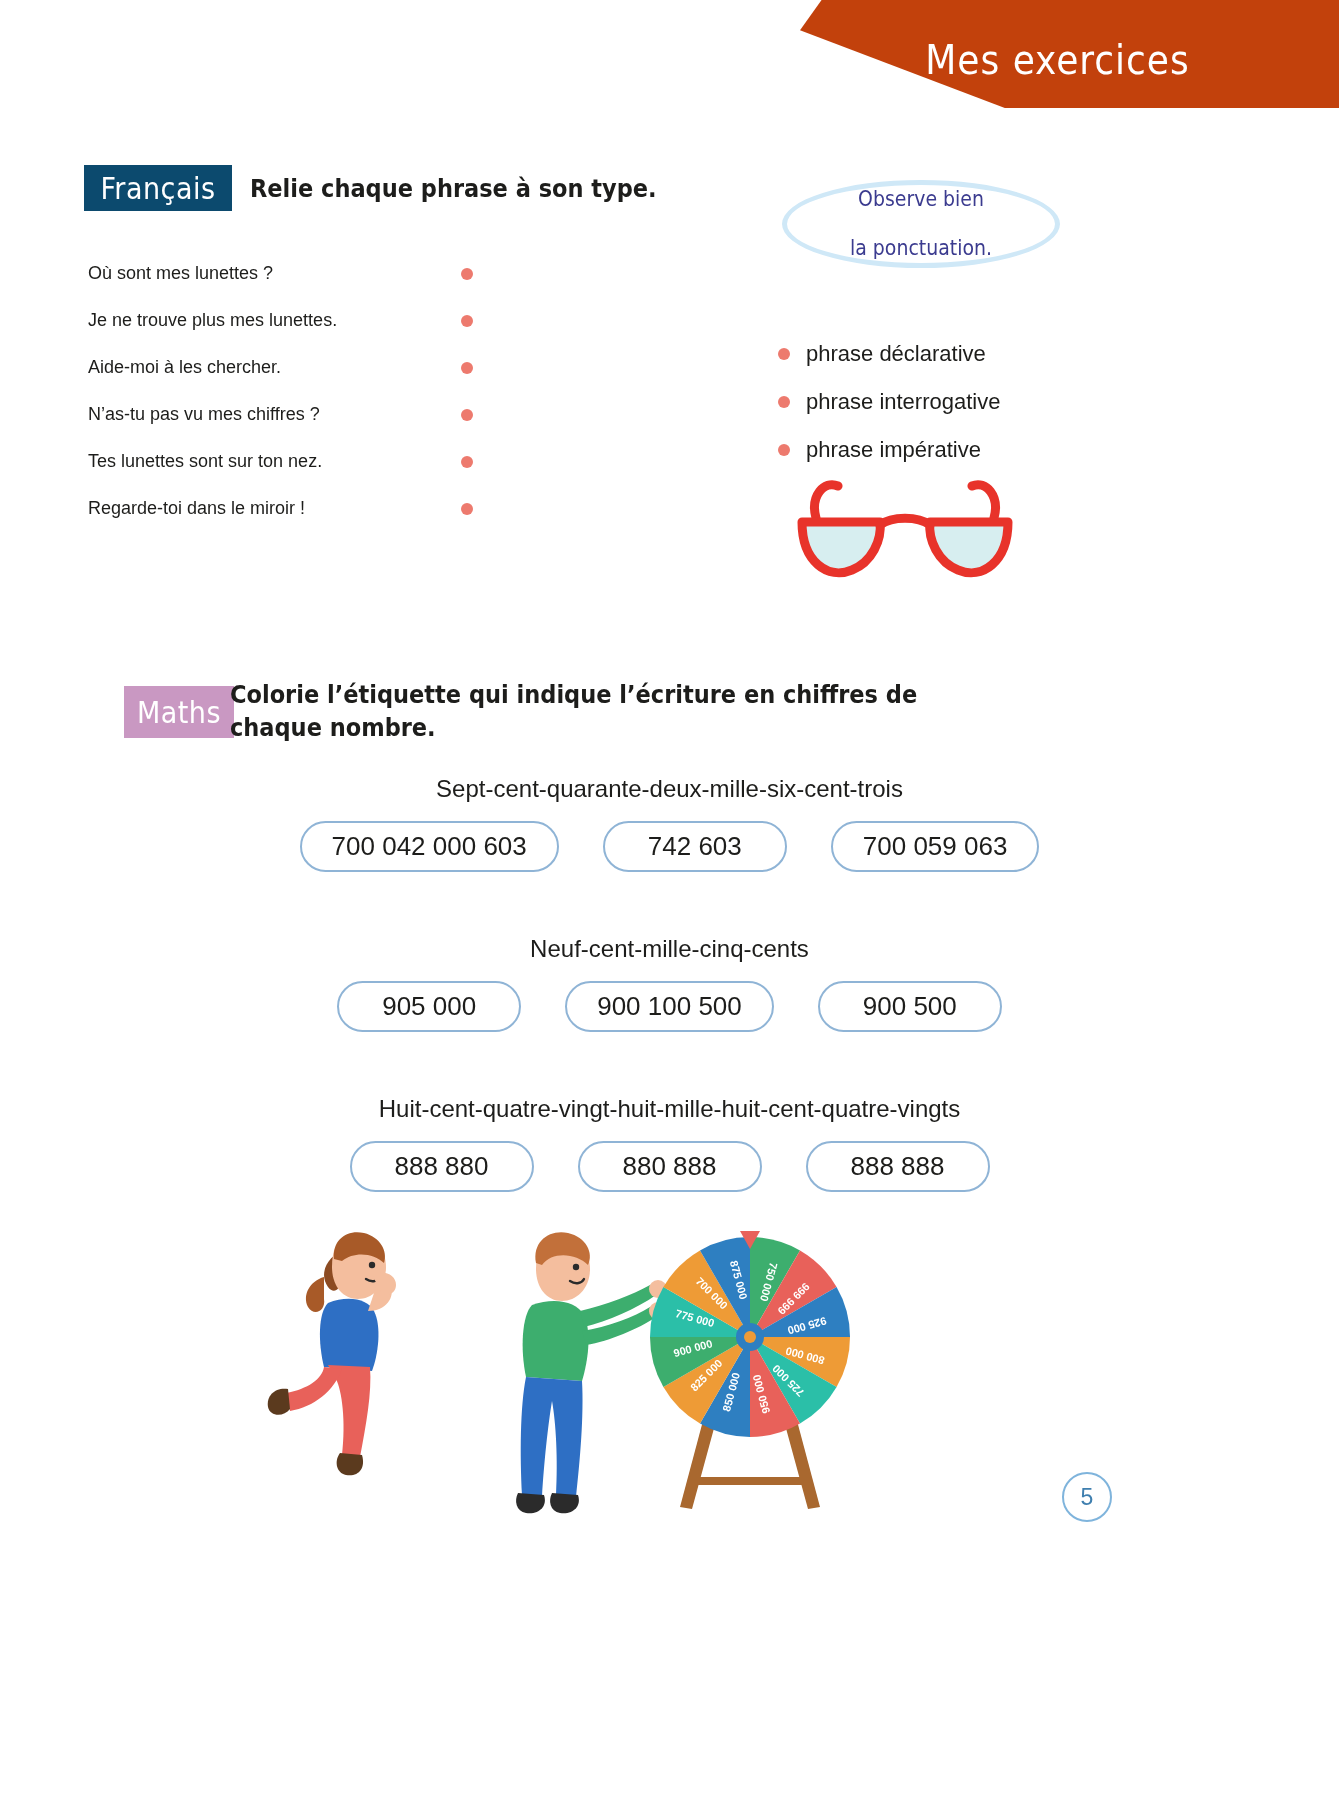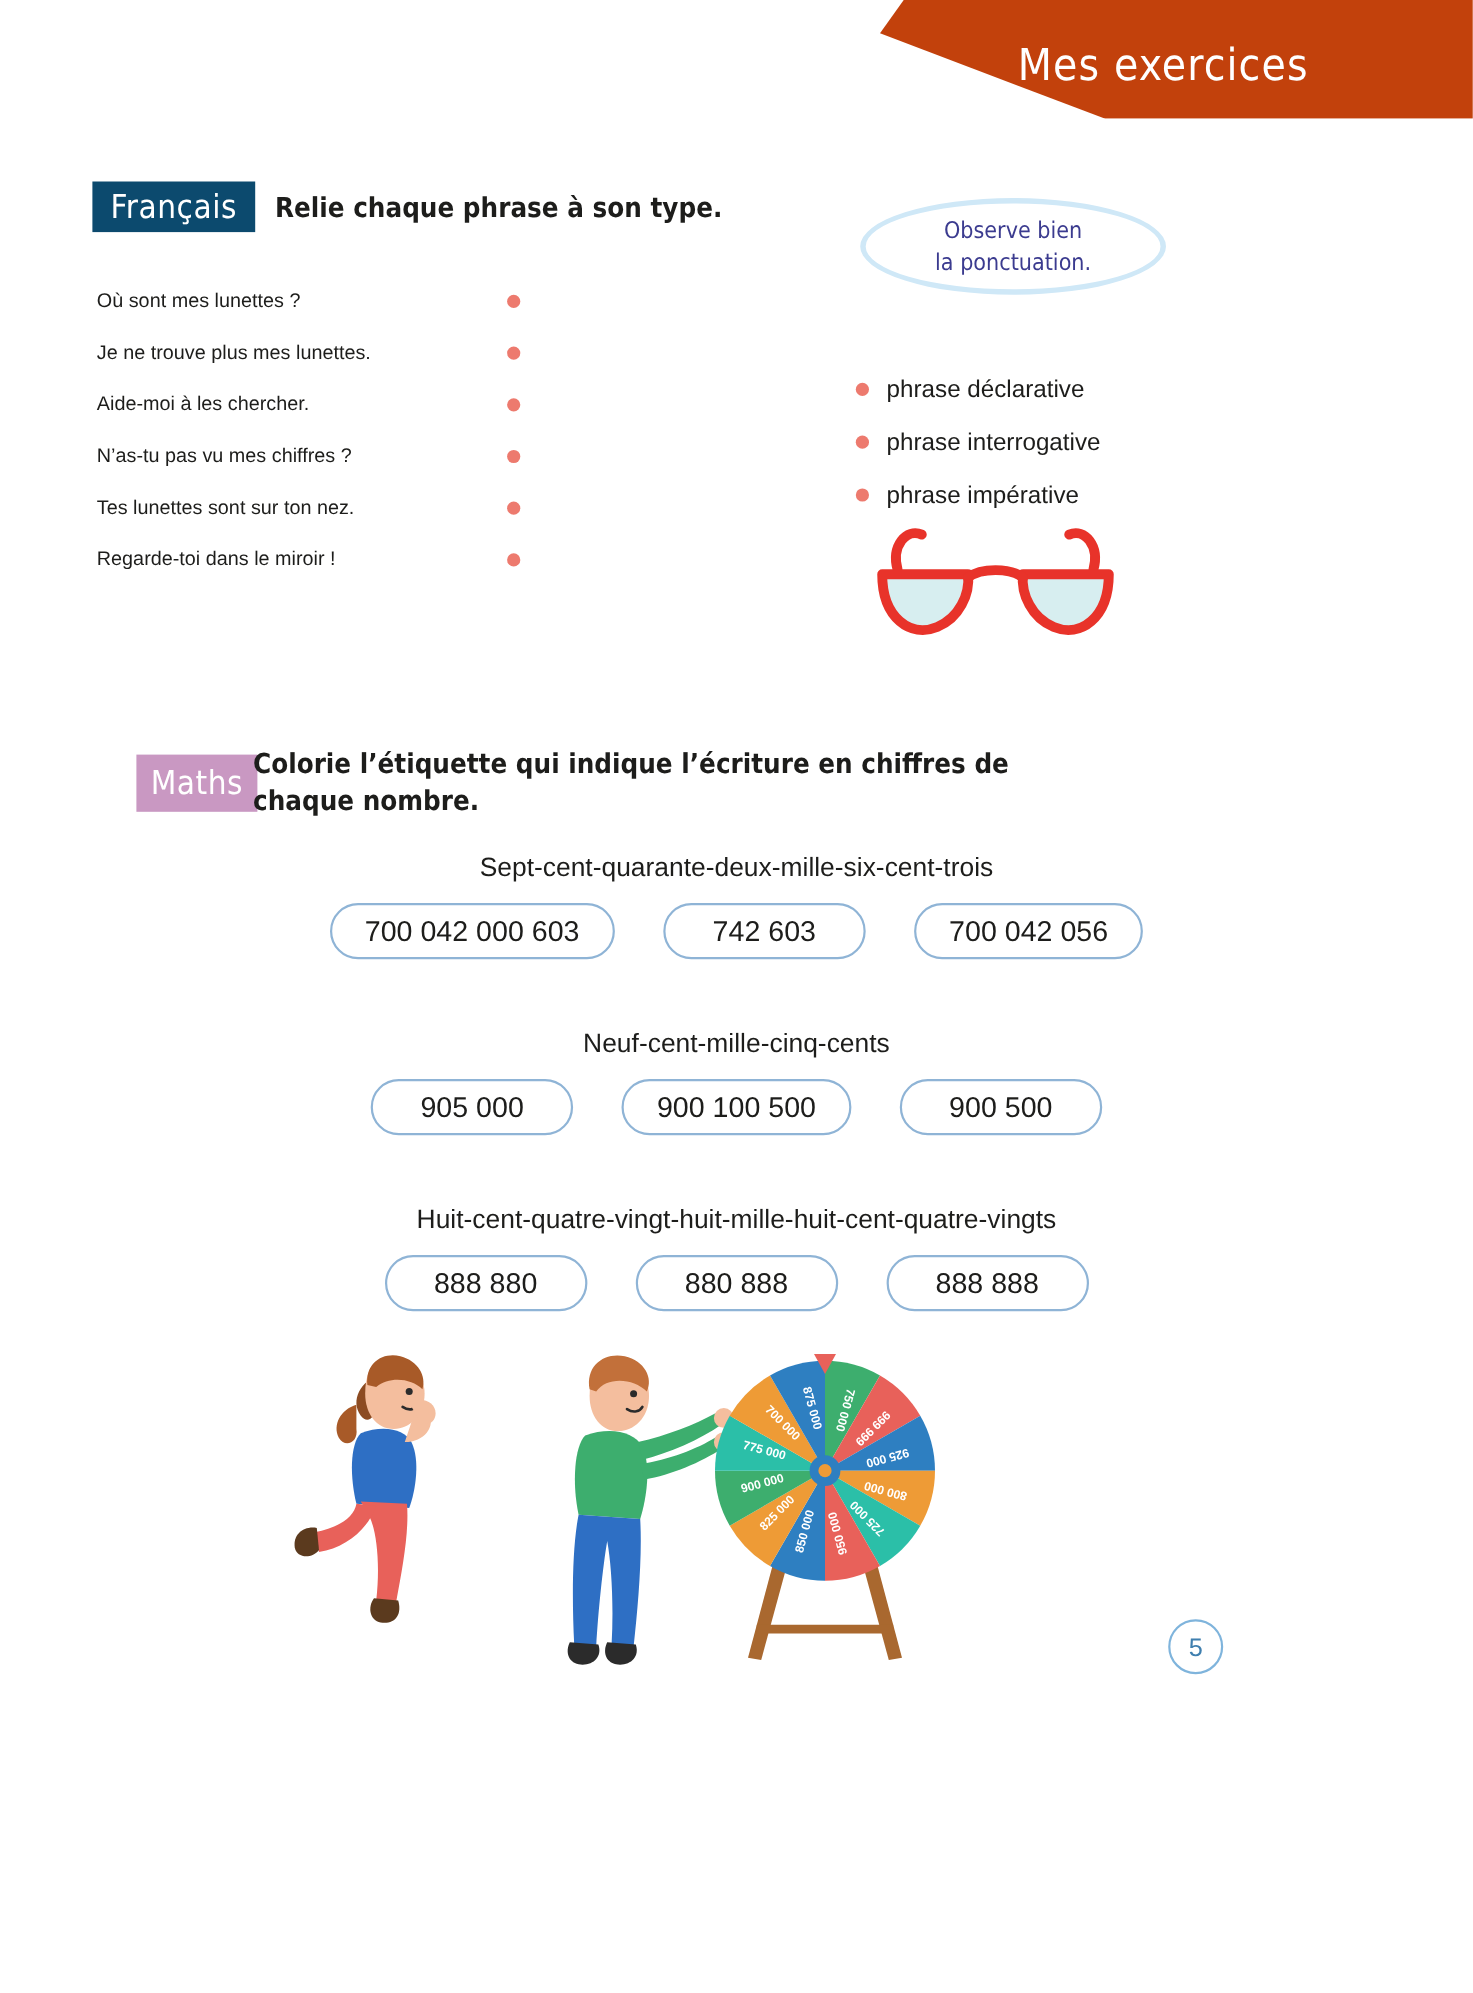--- a/index.html
+++ b/index.html
@@ -56,21 +56,21 @@
     width:12px;height:12px;border-radius:50%;background:#ED7A6E;
     flex:none;
   }
   .left-dots{position:absolute;left:461px;top:250px;}
   .left-dots .dot-wrap{height:47px;display:flex;align-items:center;}
 
   
   .hint-bubble{
     position:absolute;left:782px;top:180px;width:278px;height:88px;
     border:5px solid #CFE8F7;border-radius:50%/50%;
-    display:flex;flex-direction:column;align-items:center;justify-content:center;
+    display:flex;flex-direction:column;align-items:center;justify-content:space-between;
     box-sizing:border-box;
   }
   .hint-line{
     color:#3B3B8F;font-size:21px;line-height:29px;
     font-family:"DejaVu Sans Condensed","Liberation Sans",sans-serif;
     white-space:nowrap;
   }
   
   .type-list{position:absolute;left:778px;top:330px;}
   .type-row{height:48px;display:flex;align-items:center;gap:16px;}
@@ -202,21 +202,21 @@
 <div class="subject-badge badge-maths">
   <span>Maths</span>
 </div>
 <div class="instruction instr-ma">Colorie l’étiquette qui indique l’écriture en chiffres de chaque nombre.</div>
 
 <div class="num-group g1">
   <div class="num-word">Sept-cent-quarante-deux-mille-six-cent-trois</div>
   <div class="pill-row">
     <div class="pill">700 042 000 603</div>
     <div class="pill">742 603</div>
-    <div class="pill">700 042 056</div>
+    <div class="pill">700 059 063</div>
   </div>
 </div>
 
 <div class="num-group g2">
   <div class="num-word">Neuf-cent-mille-cinq-cents</div>
   <div class="pill-row">
     <div class="pill">905 000</div>
     <div class="pill">900 100 500</div>
     <div class="pill">900 500</div>
   </div>

